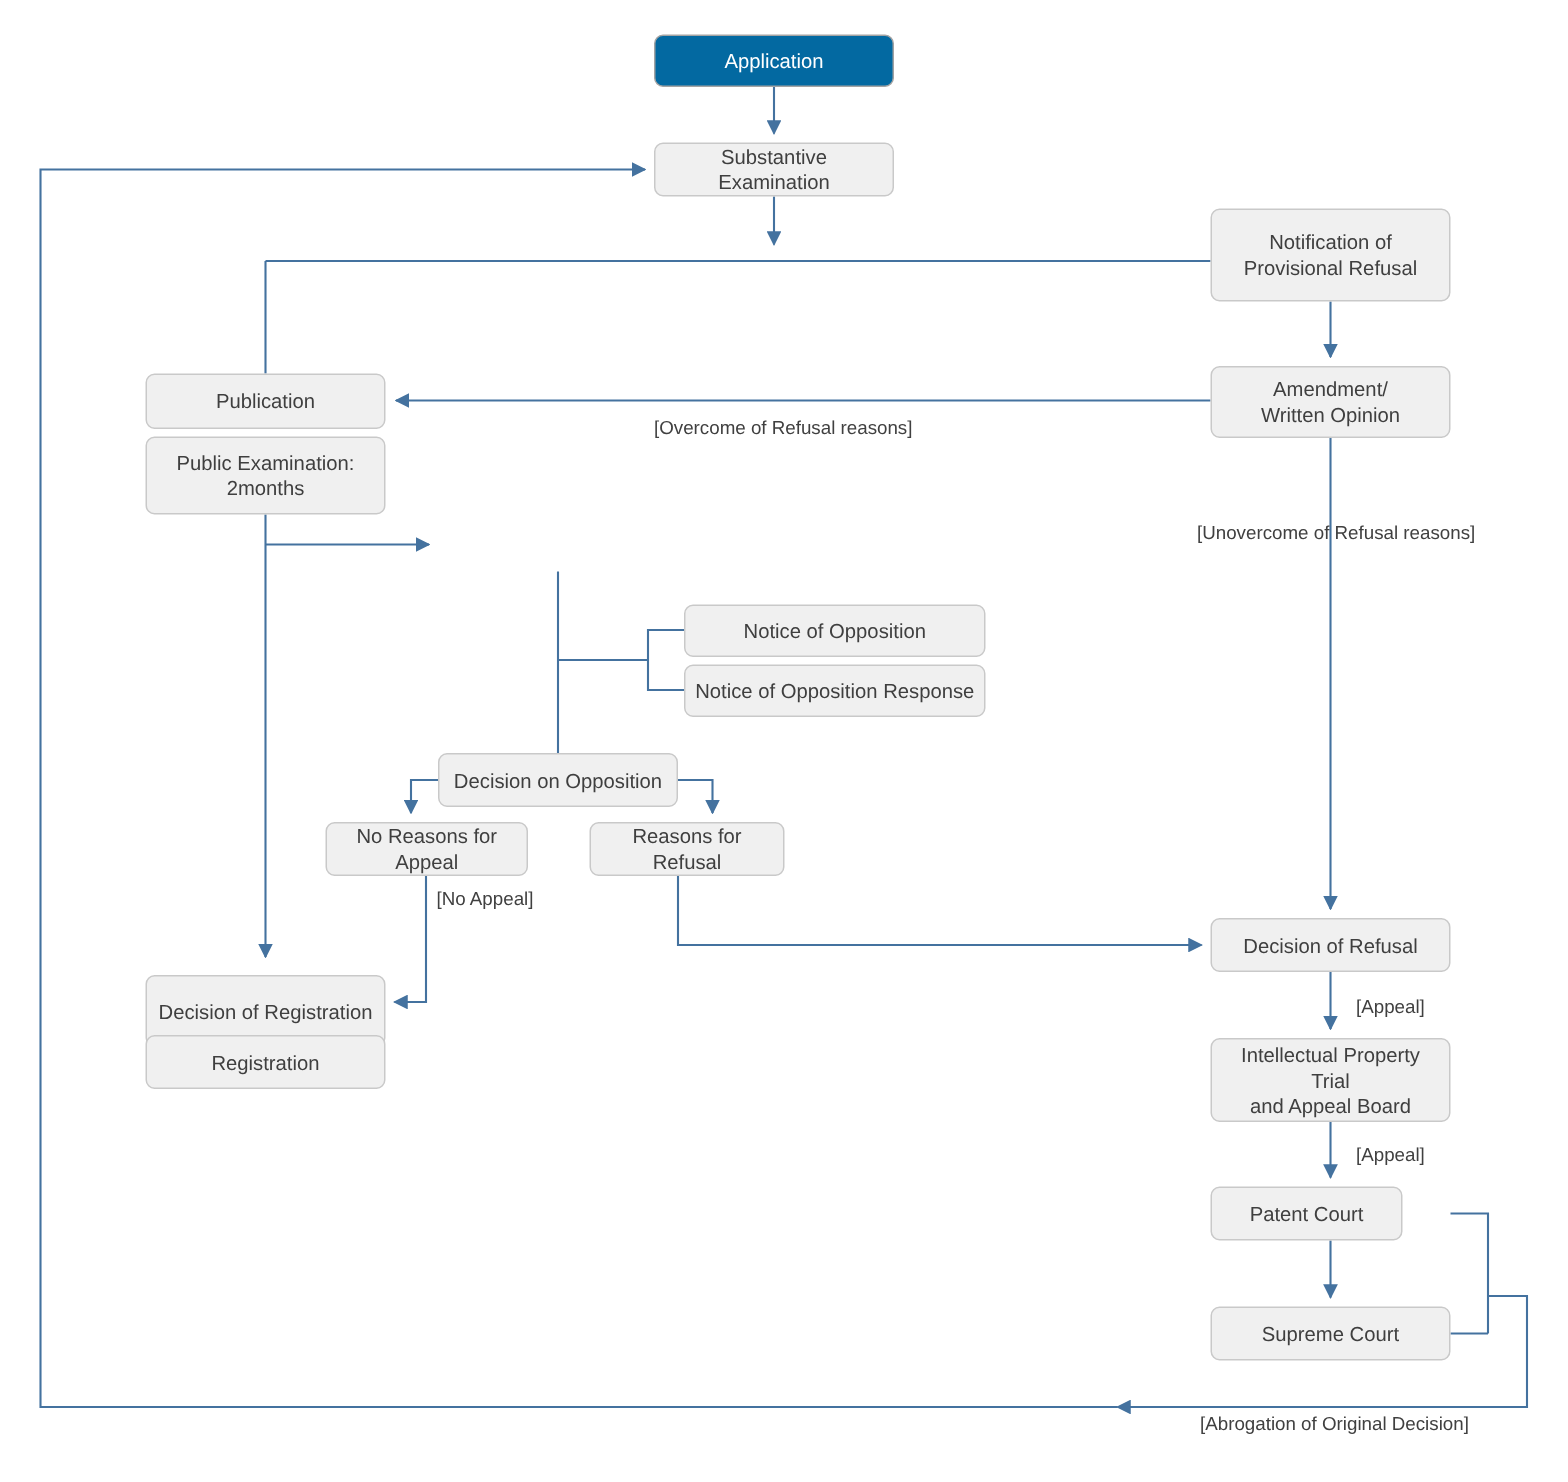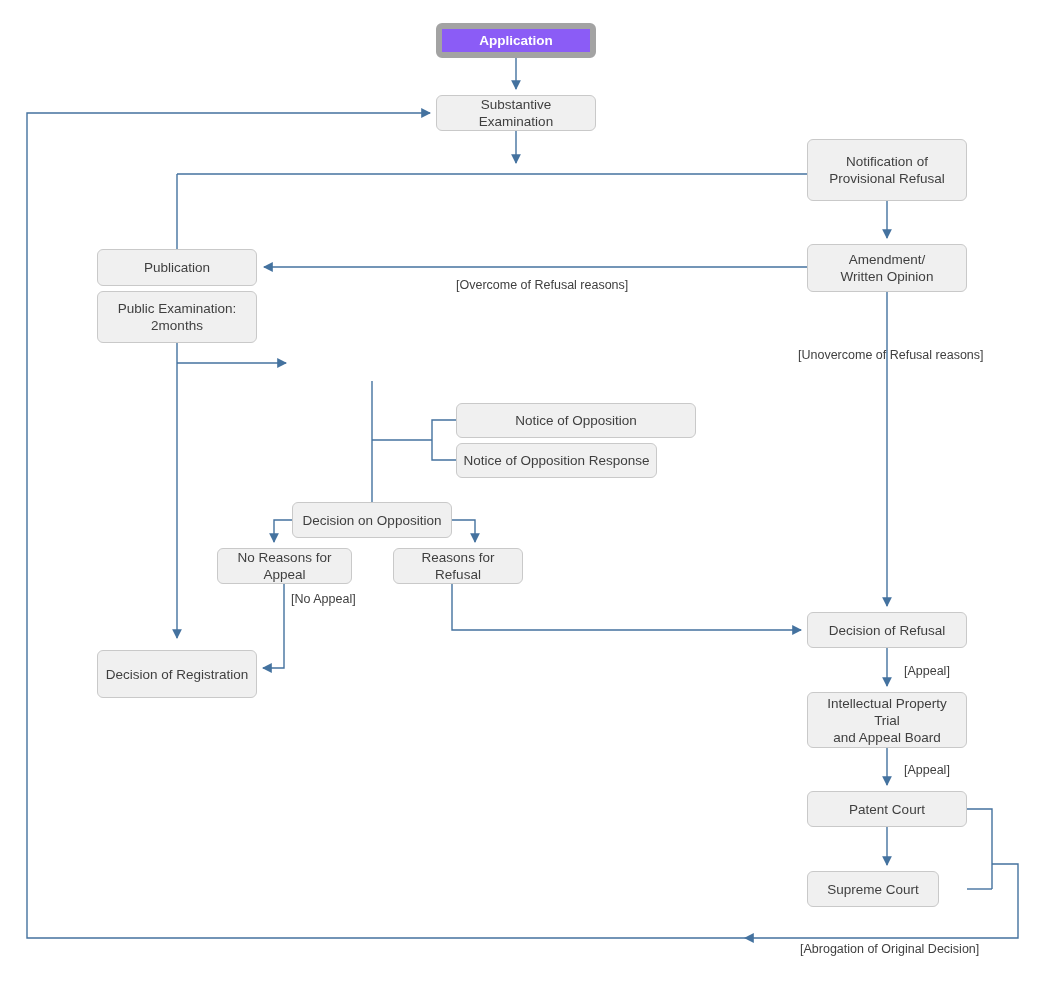--- a/index.html
+++ b/index.html
@@ -36,24 +36,23 @@
     border-radius: 6px;
     font-size: 13.5px;
     line-height: 17px;
     color: #3f3f3f;
     background: #f0f0f0;
     border: 1px solid #c9c9c9;
     padding: 2px 6px;
     white-space: pre-line;
   }
   .node.primary {
-    background: #8b5cf6;
-    border: 6px solid #a3a3a3;
+    background: #0369a1;
+    border: 1px solid #a3a3a3;
     color: #ffffff;
-    font-weight: bold;
   }
   .edge-label {
     position: absolute;
     font-size: 12.5px;
     line-height: 16px;
     color: #404040;
     white-space: nowrap;
   }
 </style>
 </head>
@@ -124,43 +123,44 @@
 
   <div class="node" style="left:807px; top:244px; width:160px; height:48px;">Amendment/
 Written Opinion</div>
 
   <div class="node" style="left:97px; top:249px; width:160px; height:37px;">Publication</div>
 
   <div class="node" style="left:97px; top:291px; width:160px; height:52px;">Public Examination:
 2months</div>
 
 
-  <div class="node" style="left:456px; top:403px; width:240px; height:35px;">Notice of Opposition</div>
+  <div class="node" style="left:456px; top:403px; width:201px; height:35px;">Notice of Opposition</div>
 
   <div class="node" style="left:456px; top:443px; width:201px; height:35px;">Notice of Opposition Response</div>
 
   <div class="node" style="left:292px; top:502px; width:160px; height:36px;">Decision on Opposition</div>
 
   <div class="node" style="left:217px; top:548px; width:135px; height:36px;">No Reasons for Appeal</div>
 
   <div class="node" style="left:393px; top:548px; width:130px; height:36px;">Reasons for Refusal</div>
 
   <div class="node" style="left:97px; top:650px; width:160px; height:48px;">Decision of Registration</div>
 
+  <div class="node" style="left:97px; top:690px; width:160px; height:36px;">Registration</div>
 
   <div class="node" style="left:807px; top:612px; width:160px; height:36px;">Decision of Refusal</div>
 
   <div class="node" style="left:807px; top:692px; width:160px; height:56px;">Intellectual Property Trial
 and Appeal Board</div>
 
-  <div class="node" style="left:807px; top:791px; width:160px; height:36px;">Patent Court</div>
+  <div class="node" style="left:807px; top:791px; width:128px; height:36px;">Patent Court</div>
 
-  <div class="node" style="left:807px; top:871px; width:132px; height:36px;">Supreme Court</div>
+  <div class="node" style="left:807px; top:871px; width:160px; height:36px;">Supreme Court</div>
 
-  <div class="edge-label" style="left:456px; top:277px;">[Overcome of Refusal reasons]</div>
+  <div class="edge-label" style="left:436px; top:277px;">[Overcome of Refusal reasons]</div>
 
   <div class="edge-label" style="left:798px; top:347px;">[Unovercome of Refusal reasons]</div>
 
   <div class="edge-label" style="left:291px; top:591px;">[No Appeal]</div>
 
   <div class="edge-label" style="left:904px; top:663px;">[Appeal]</div>
 
   <div class="edge-label" style="left:904px; top:762px;">[Appeal]</div>
 
   <div class="edge-label" style="left:800px; top:941px;">[Abrogation of Original Decision]</div>

